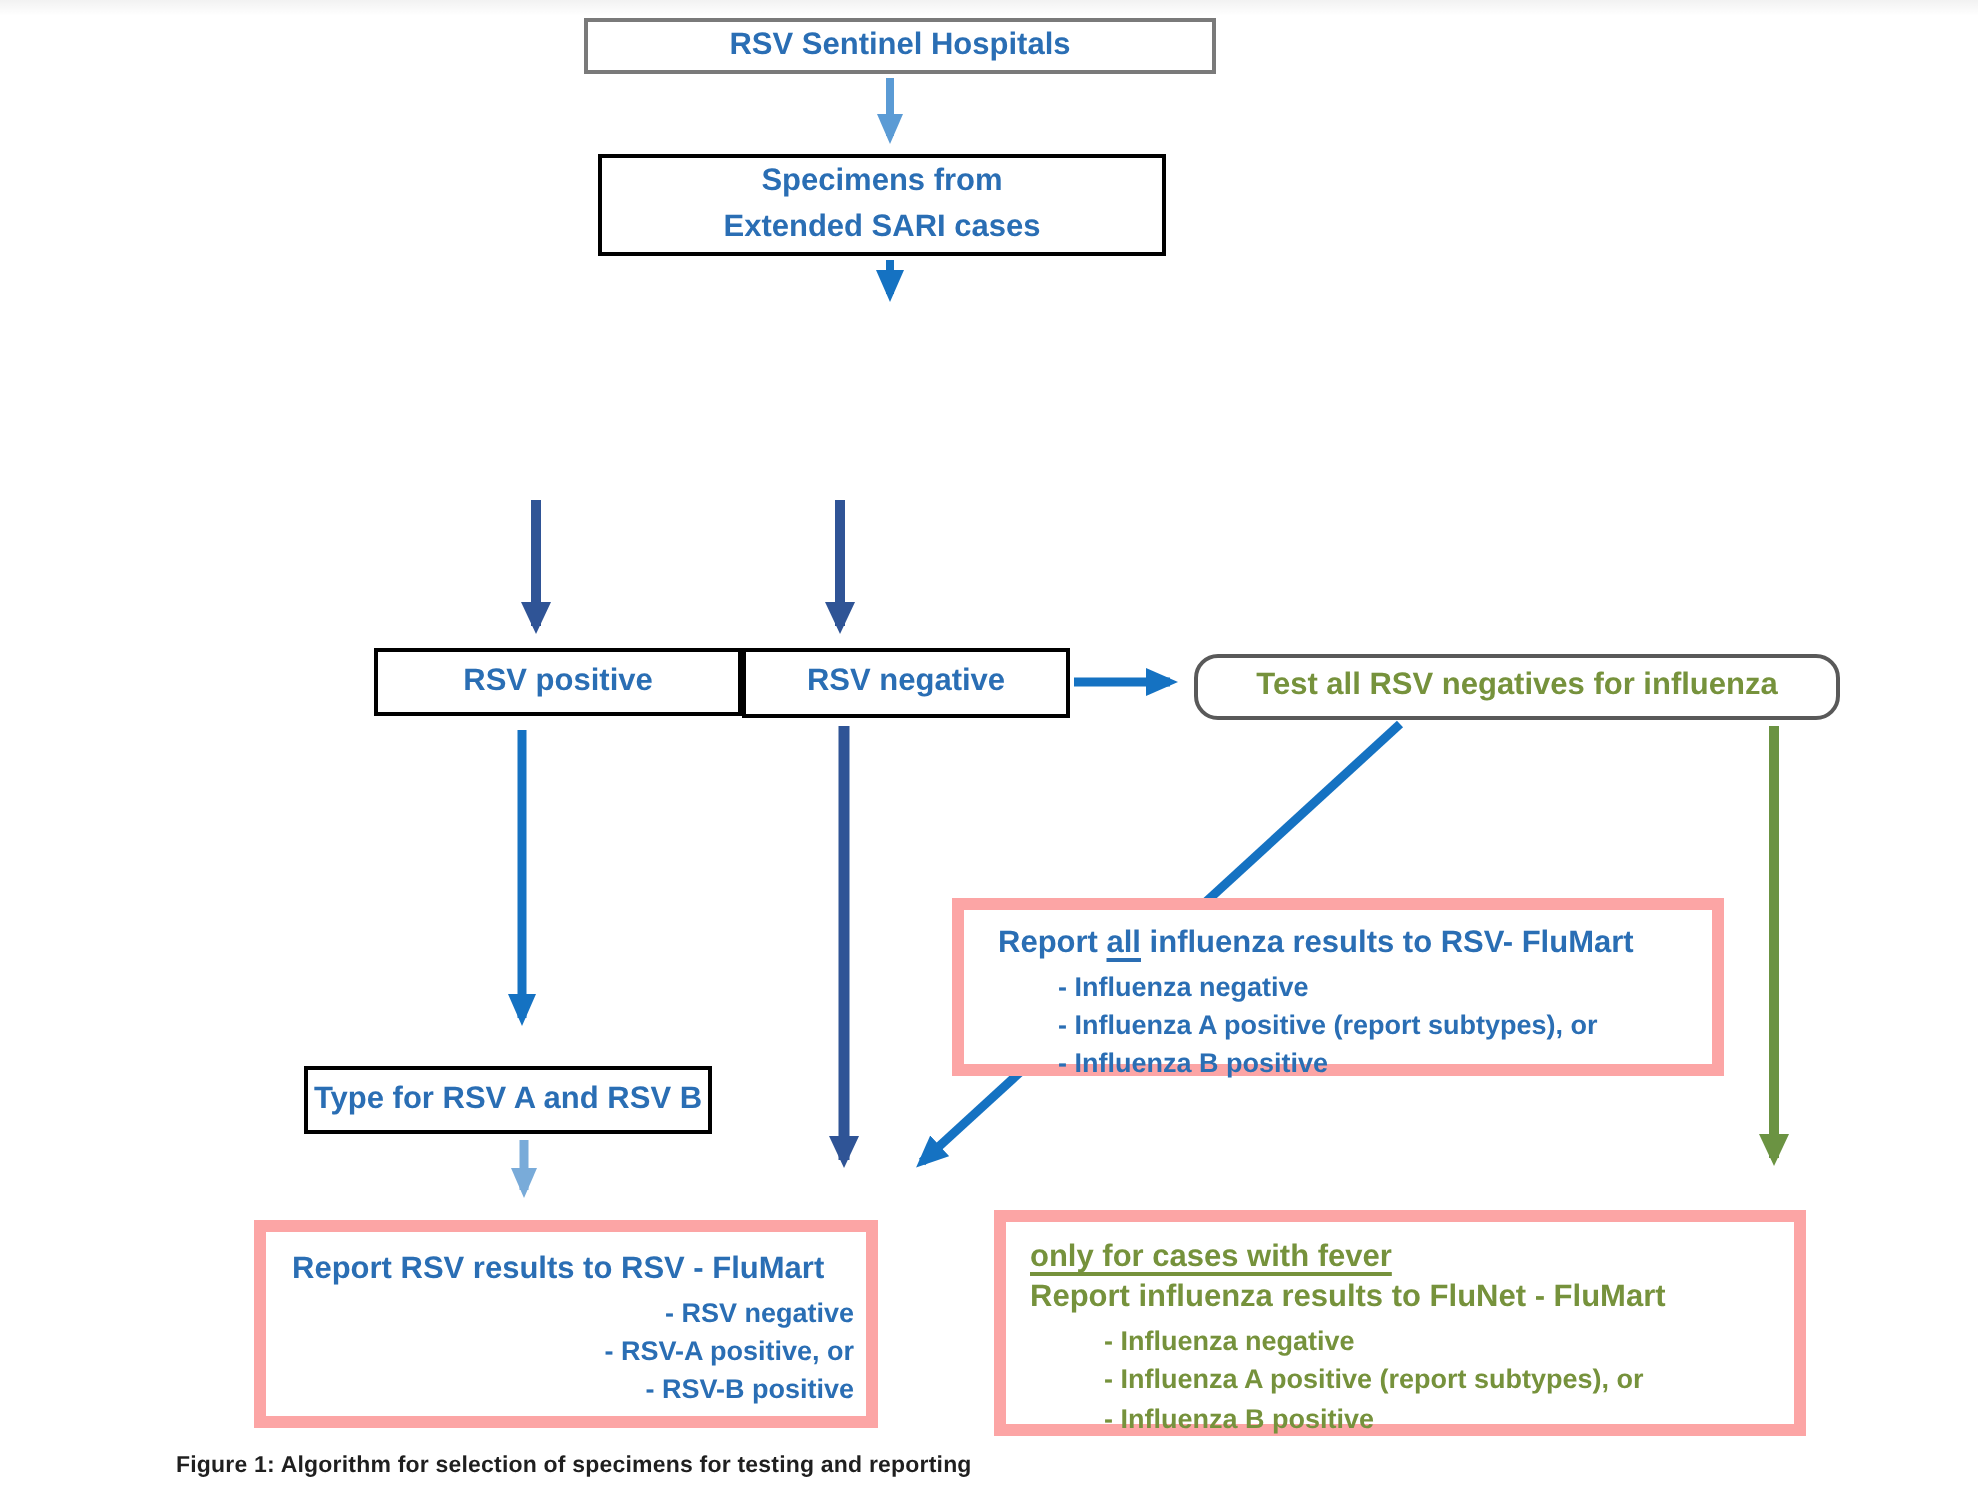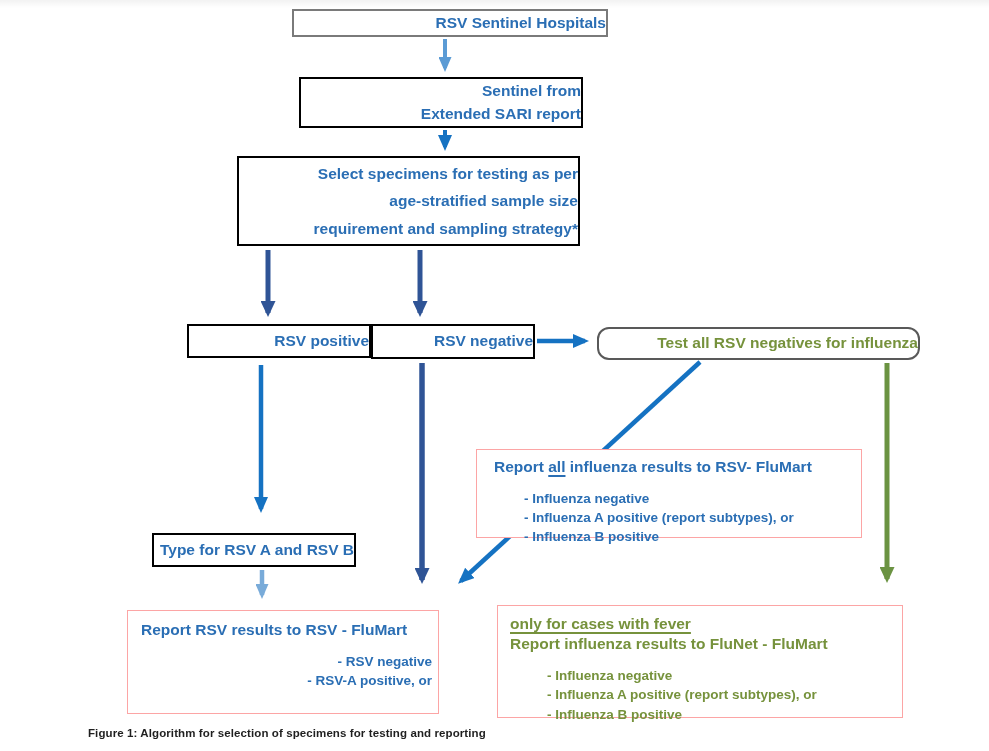--- a/index.html
+++ b/index.html
@@ -28,32 +28,32 @@
   .st-green{stroke:var(--arrow-green);}
   .f-light{fill:var(--arrow-light);}
   .f-bright{fill:var(--arrow-bright);}
   .f-navy{fill:var(--arrow-navy);}
   .f-sky{fill:var(--arrow-sky);}
   .f-green{fill:var(--arrow-green);}
 
   .node{
     position:absolute;box-sizing:border-box;background:#fff;z-index:2;
     border:2px solid #000000;color:var(--blue-text);font-weight:bold;
-    display:flex;flex-direction:column;align-items:flex-end;justify-content:center;
+    display:flex;flex-direction:column;align-items:center;justify-content:center;
     text-align:center;font-size:15.5px;line-height:1.45;
   }
   .node.gray-border{border-color:#7a7a7a;}
   .node.green{color:var(--green-text);border-color:#595959;border-radius:12px;}
   .report{
     position:absolute;box-sizing:border-box;background:#fff;z-index:2;
-    border:1px solid #fca5a5;color:var(--blue-text);font-weight:bold;
+    border:6px solid #fca5a5;color:var(--blue-text);font-weight:bold;
     text-align:left;
   }
   .report .title{font-size:15.5px;line-height:1.3;}
-  .report .bullets{font-size:13.5px;line-height:1.42;margin-top:12px;}
+  .report .bullets{font-size:13.5px;line-height:1.42;margin-top:2px;}
   .report.green{color:var(--green-text);}
   .u{text-decoration:underline;text-underline-offset:3px;text-decoration-thickness:1.5px;}
   #caption{
     position:absolute;left:88px;top:727px;z-index:2;
     color:#1f1f1f;font-weight:bold;font-size:11.5px;letter-spacing:0.1px;
   }
 </style>
 </head>
 <body>
 
@@ -88,29 +88,24 @@
     <line x1="700" y1="362" x2="461" y2="581" class="st-bright" stroke-width="4.5" marker-end="url(#ah-bright)"></line>
     <line x1="887" y1="363" x2="887" y2="579" class="st-green" stroke-width="5" marker-end="url(#ah-green)"></line>
     <line x1="262" y1="570" x2="262" y2="595" class="st-sky" stroke-width="4.5" marker-end="url(#ah-sky)"></line>
   </svg>
 
   <div class="node gray-border" style="left:292px;top:9px;width:316px;height:28px;">
     <div>RSV Sentinel Hospitals</div>
   </div>
 
   <div class="node" style="left:299px;top:77px;width:284px;height:51px;">
-    <div>Sentinel from</div>
-    <div>Extended SARI report</div>
+    <div>Specimens from</div>
+    <div>Extended SARI cases</div>
   </div>
 
-  <div class="node" style="left:237px;top:156px;width:343px;height:90px;line-height:1.75;">
-    <div>Select specimens for testing as per</div>
-    <div>age-stratified sample size</div>
-    <div>requirement and sampling strategy*</div>
-  </div>
 
   <div class="node" style="left:187px;top:324px;width:184px;height:34px;">
     <div>RSV positive</div>
   </div>
 
   <div class="node" style="left:371px;top:324px;width:164px;height:35px;">
     <div>RSV negative</div>
   </div>
 
   <div class="node green" style="left:597px;top:327px;width:323px;height:33px;">
@@ -128,20 +123,21 @@
       <div>- Influenza A positive (report subtypes), or</div>
       <div>- Influenza B positive</div>
     </div>
   </div>
 
   <div class="report" style="left:127px;top:610px;width:312px;height:104px;padding:9px 6px 6px 13px;">
     <div class="title">Report RSV results to RSV - FluMart</div>
     <div class="bullets" style="padding-left:31px;text-align:right;">
       <div>- RSV negative</div>
       <div>- RSV-A positive, or</div>
+      <div>- RSV-B positive</div>
     </div>
   </div>
 
   <div class="report green" style="left:497px;top:605px;width:406px;height:113px;padding:8px 6px 6px 12px;">
     <div class="title u">only for cases with fever</div>
     <div class="title">Report influenza results to FluNet - FluMart</div>
     <div class="bullets" style="padding-left:37px;">
       <div>- Influenza negative</div>
       <div>- Influenza A positive (report subtypes), or</div>
       <div>- Influenza B positive</div>

